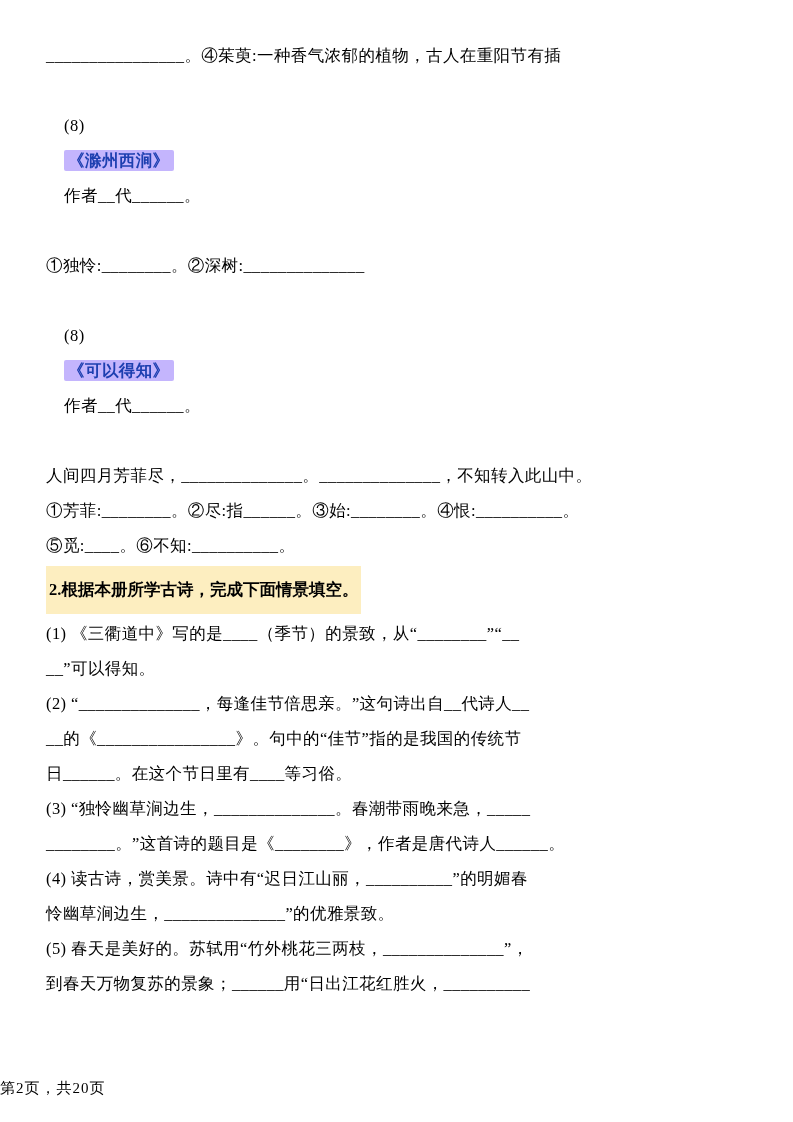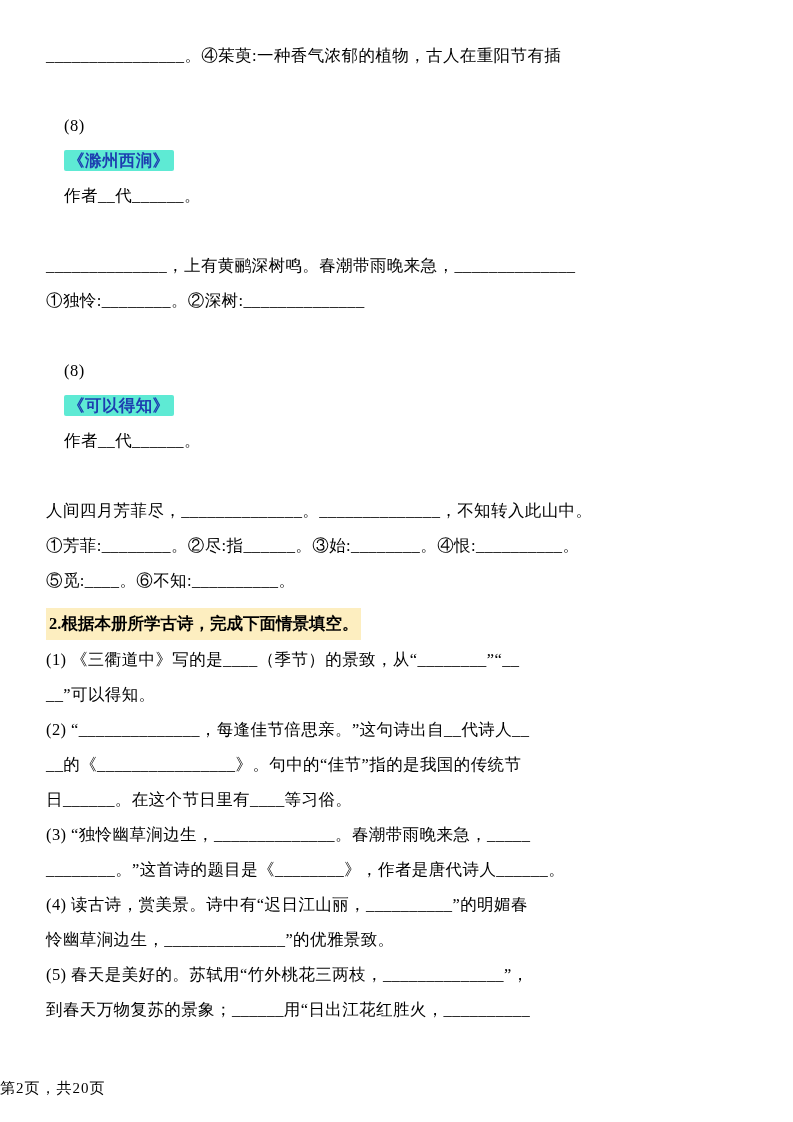--- a/index.html
+++ b/index.html
@@ -22,33 +22,33 @@
   }
   .line {
     font-size: 16.5px;
     line-height: 35px;
     letter-spacing: 0.4px;
     white-space: pre-wrap;
     word-break: break-all;
   }
   .poem-title {
     color: #1d3fb0;
-    background: #5eead4;
+    background: #c4b5fd;
     padding: 1px 4px;
     border-radius: 2px;
     font-weight: 600;
   }
   .section-head {
     display: inline-block;
     background: #fdeec0;
     font-weight: bold;
     font-size: 16.5px;
     line-height: 30px;
-    padding: 1px 3px;
-    margin-top: 10px;
+    padding: 9px 3px;
+    margin-top: 3px;
     margin-bottom: 2px;
   }
   .footer {
     position: absolute;
     left: 0;
     right: 0;
     bottom: 24px;
     text-align: left;
     font-size: 15px;
     letter-spacing: 1px;
@@ -59,21 +59,20 @@
 
 <div class="page">
 
   <div class="line">________________。④茱萸:一种香气浓郁的植物，古人在重阳节有插</div>
 
   <div class="line">
     <span>(8)</span>
     <span class="poem-title">《滁州西涧》</span>
     <span>作者__代______。</span>
   </div>
-  <div class="line">______________，上有黄鹂深树鸣。春潮带雨晚来急，______________</div>
   <div class="line">①独怜:________。②深树:______________</div>
 
   <div class="line">
     <span>(8)</span>
     <span class="poem-title">《可以得知》</span>
     <span>作者__代______。</span>
   </div>
   <div class="line">人间四月芳菲尽，______________。______________，不知转入此山中。</div>
   <div class="line">①芳菲:________。②尽:指______。③始:________。④恨:__________。</div>
   <div class="line">⑤觅:____。⑥不知:__________。</div>

